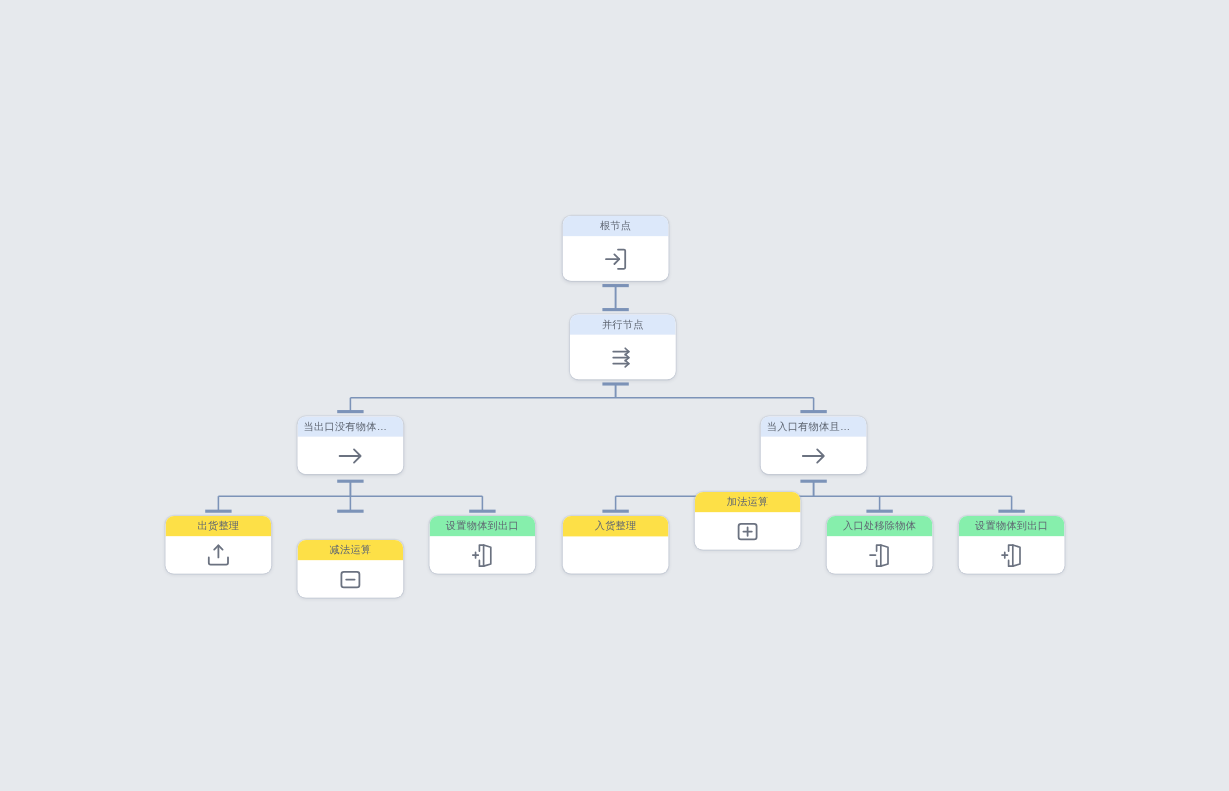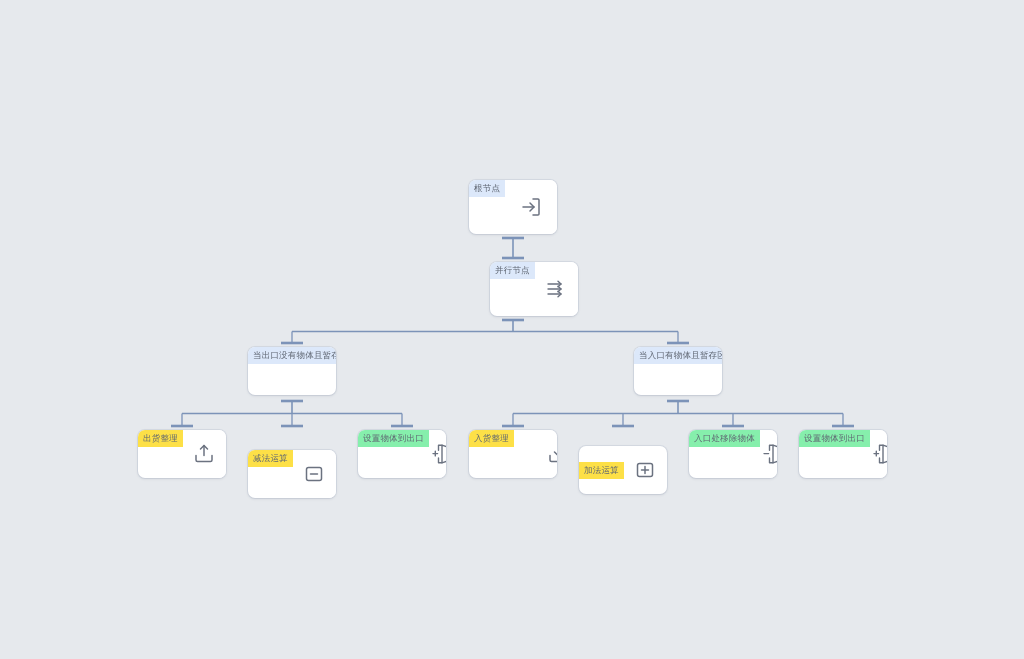--- a/index.html
+++ b/index.html
@@ -34,21 +34,21 @@
 
   
   .node {
     position: absolute;
     background: #ffffff;
     border-radius: 7px;
     box-shadow: 0 1px 3px rgba(60, 72, 95, 0.13),
                 0 0 0 1px rgba(180, 190, 205, 0.30);
     overflow: hidden;
     display: flex;
-    flex-direction: row;
+    flex-direction: column;
   }
 
   .node-header {
     height: 17px;
     line-height: 17px;
     text-align: center;
     font-size: 8.5px;
     color: #5f6672;
     letter-spacing: 0.2px;
     white-space: nowrap;
@@ -122,21 +122,21 @@
       <span>
         <svg width="24" height="24" viewBox="0 0 24 24" fill="none" stroke="#6b7280" stroke-width="1.5" stroke-linecap="round" stroke-linejoin="round">
           <path d="M14 4h5a1 1 0 0 1 1 1v14a1 1 0 0 1-1 1h-5"></path>
           <path d="M4 12h11"></path>
           <path d="M11 8l4 4-4 4"></path>
         </svg>
       </span>
     </div>
   </div>
 
-  <div class="node sz-root" style="left:490px; top:262px;">
+  <div class="node sz-root" style="left:475px; top:262px;">
     <div class="node-header hdr-blue">并行节点</div>
     <div class="node-body">
       <span>
         <svg width="24" height="24" viewBox="0 0 24 24" fill="none" stroke="#6b7280" stroke-width="1.4" stroke-linecap="round" stroke-linejoin="round">
           <path d="M4 7h13"></path>
             <path d="M14 4.2 17 7l-3 2.8"></path>
           <path d="M4 12h13"></path>
             <path d="M14 9.2 17 12l-3 2.8"></path>
           <path d="M4 17h13"></path>
             <path d="M14 14.2 17 17l-3 2.8"></path>
@@ -214,21 +214,21 @@
       <span>
         <svg width="24" height="24" viewBox="0 0 24 24" fill="none" stroke="#6b7280" stroke-width="1.5" stroke-linecap="round" stroke-linejoin="round">
           <path d="M12 3.5v10"></path>
           <path d="M8.5 10 12 13.5 15.5 10"></path>
           <path d="M4 13.5v4.5a1.5 1.5 0 0 0 1.5 1.5h13a1.5 1.5 0 0 0 1.5-1.5v-4.5"></path>
         </svg>
       </span>
     </div>
   </div>
 
-  <div class="node sz-leaf" style="left:579px; top:446px;align-items:center;">
+  <div class="node sz-leaf" style="left:579px; top:410px;">
     <div class="node-header hdr-yellow">加法运算</div>
     <div class="node-body">
       <span>
         <svg width="24" height="24" viewBox="0 0 24 24" fill="none" stroke="#6b7280" stroke-width="1.5" stroke-linecap="round" stroke-linejoin="round">
           <rect x="4.5" y="5.5" width="15" height="13" rx="2"></rect>
           <path d="M8.5 12h7M12 8.5v7"></path>
         </svg>
       </span>
     </div>
   </div>

